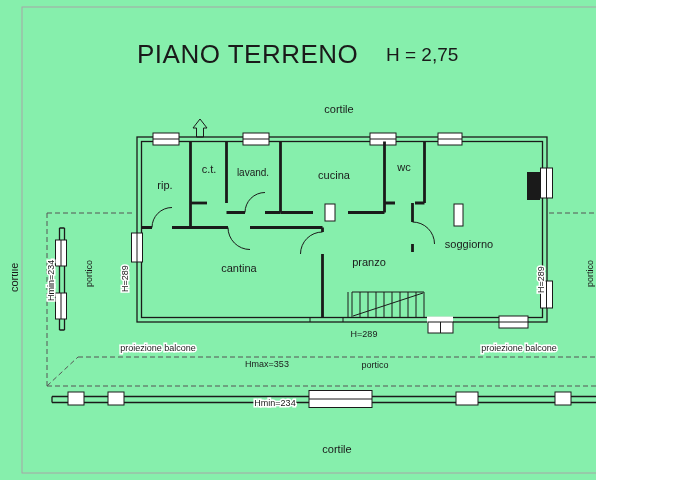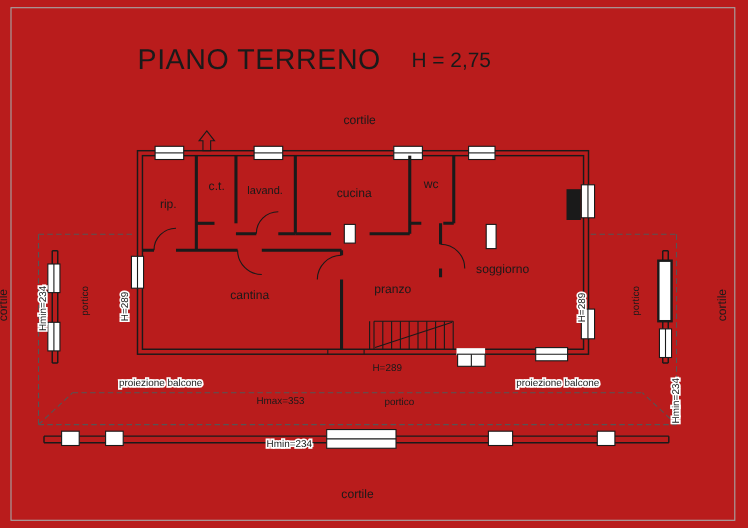--- a/index.html
+++ b/index.html
@@ -1,16 +1,16 @@
 <!DOCTYPE html>
 <html><head>
 <meta charset="utf-8">
 <style>
   html,body { margin:0; padding:0; background:#fff; }
-  .page { width:680px; height:480px; position:relative; background:#b91c1c; overflow:hidden; }
+  .page { width:584px; height:480px; position:relative; background:#86efac; overflow:hidden;padding-left:12px; }
   svg { display:block; }
   svg text { font-family:"Liberation Sans", sans-serif; fill:#1a1a1a; }
   .fs26 { font-size:26px; letter-spacing:0.5px; }
   .fs19 { font-size:19px; }
   .fs11 { font-size:11px; }
   .fs10 { font-size:10px; }
   .fs9  { font-size:9px; }
   .mid  { text-anchor:middle; }
   .halo { stroke:#ffffff; stroke-width:3px; paint-order:stroke fill; }
   .wall    { stroke:#1a1a1a; fill:none; stroke-width:1.3; }

